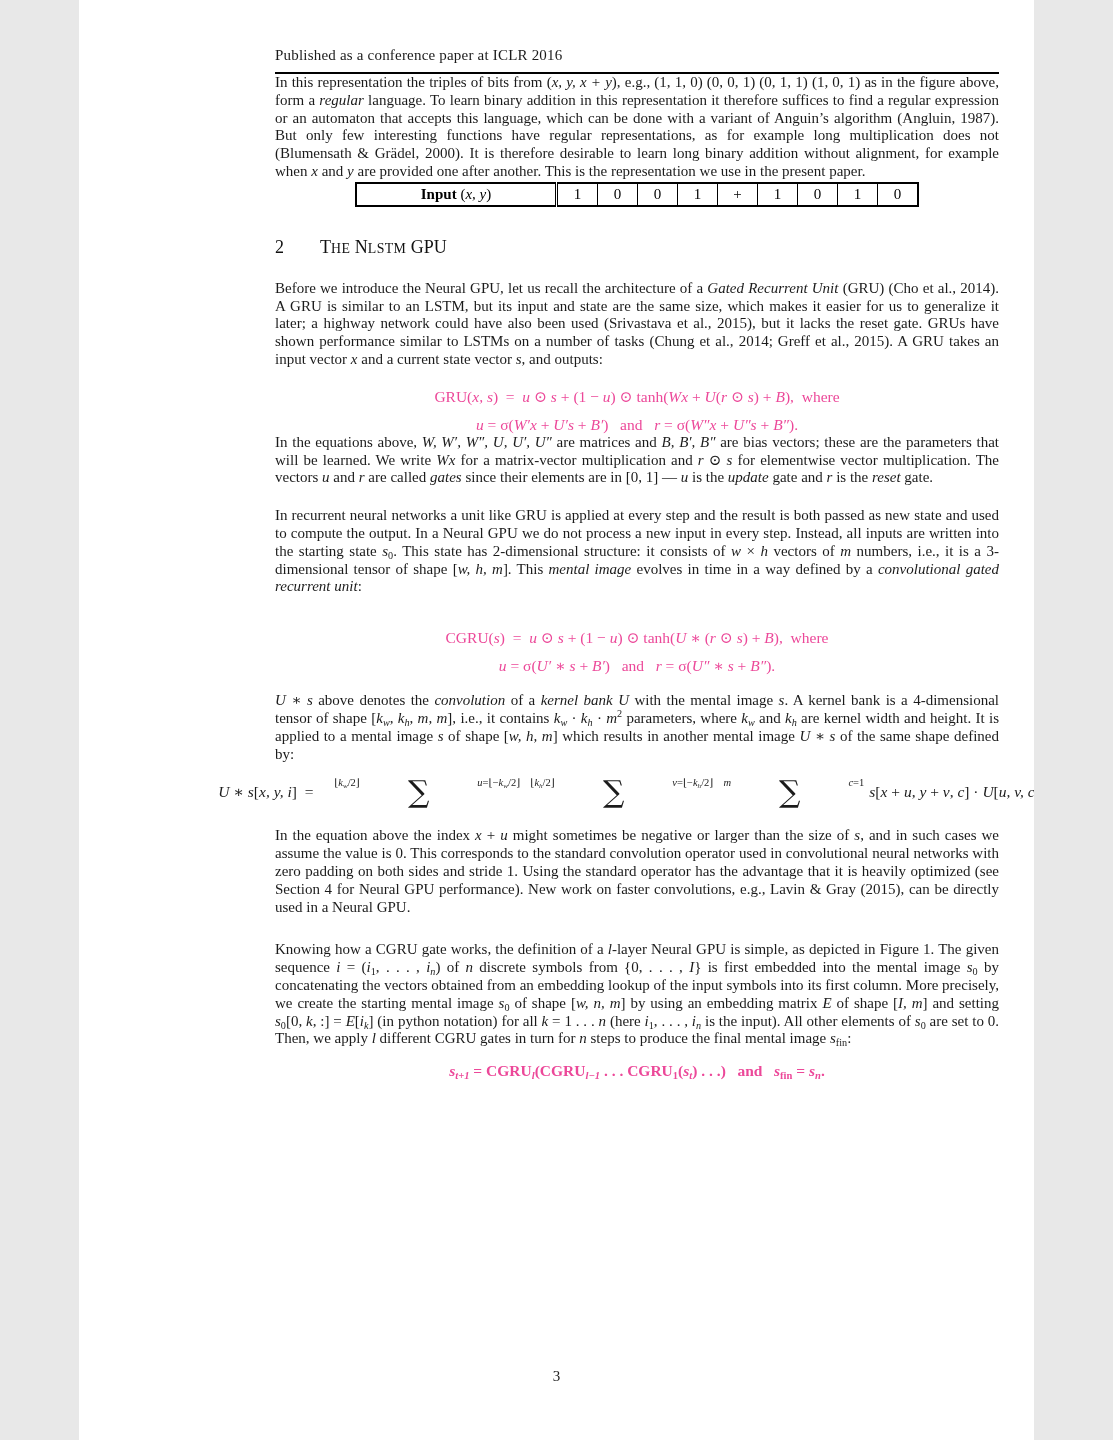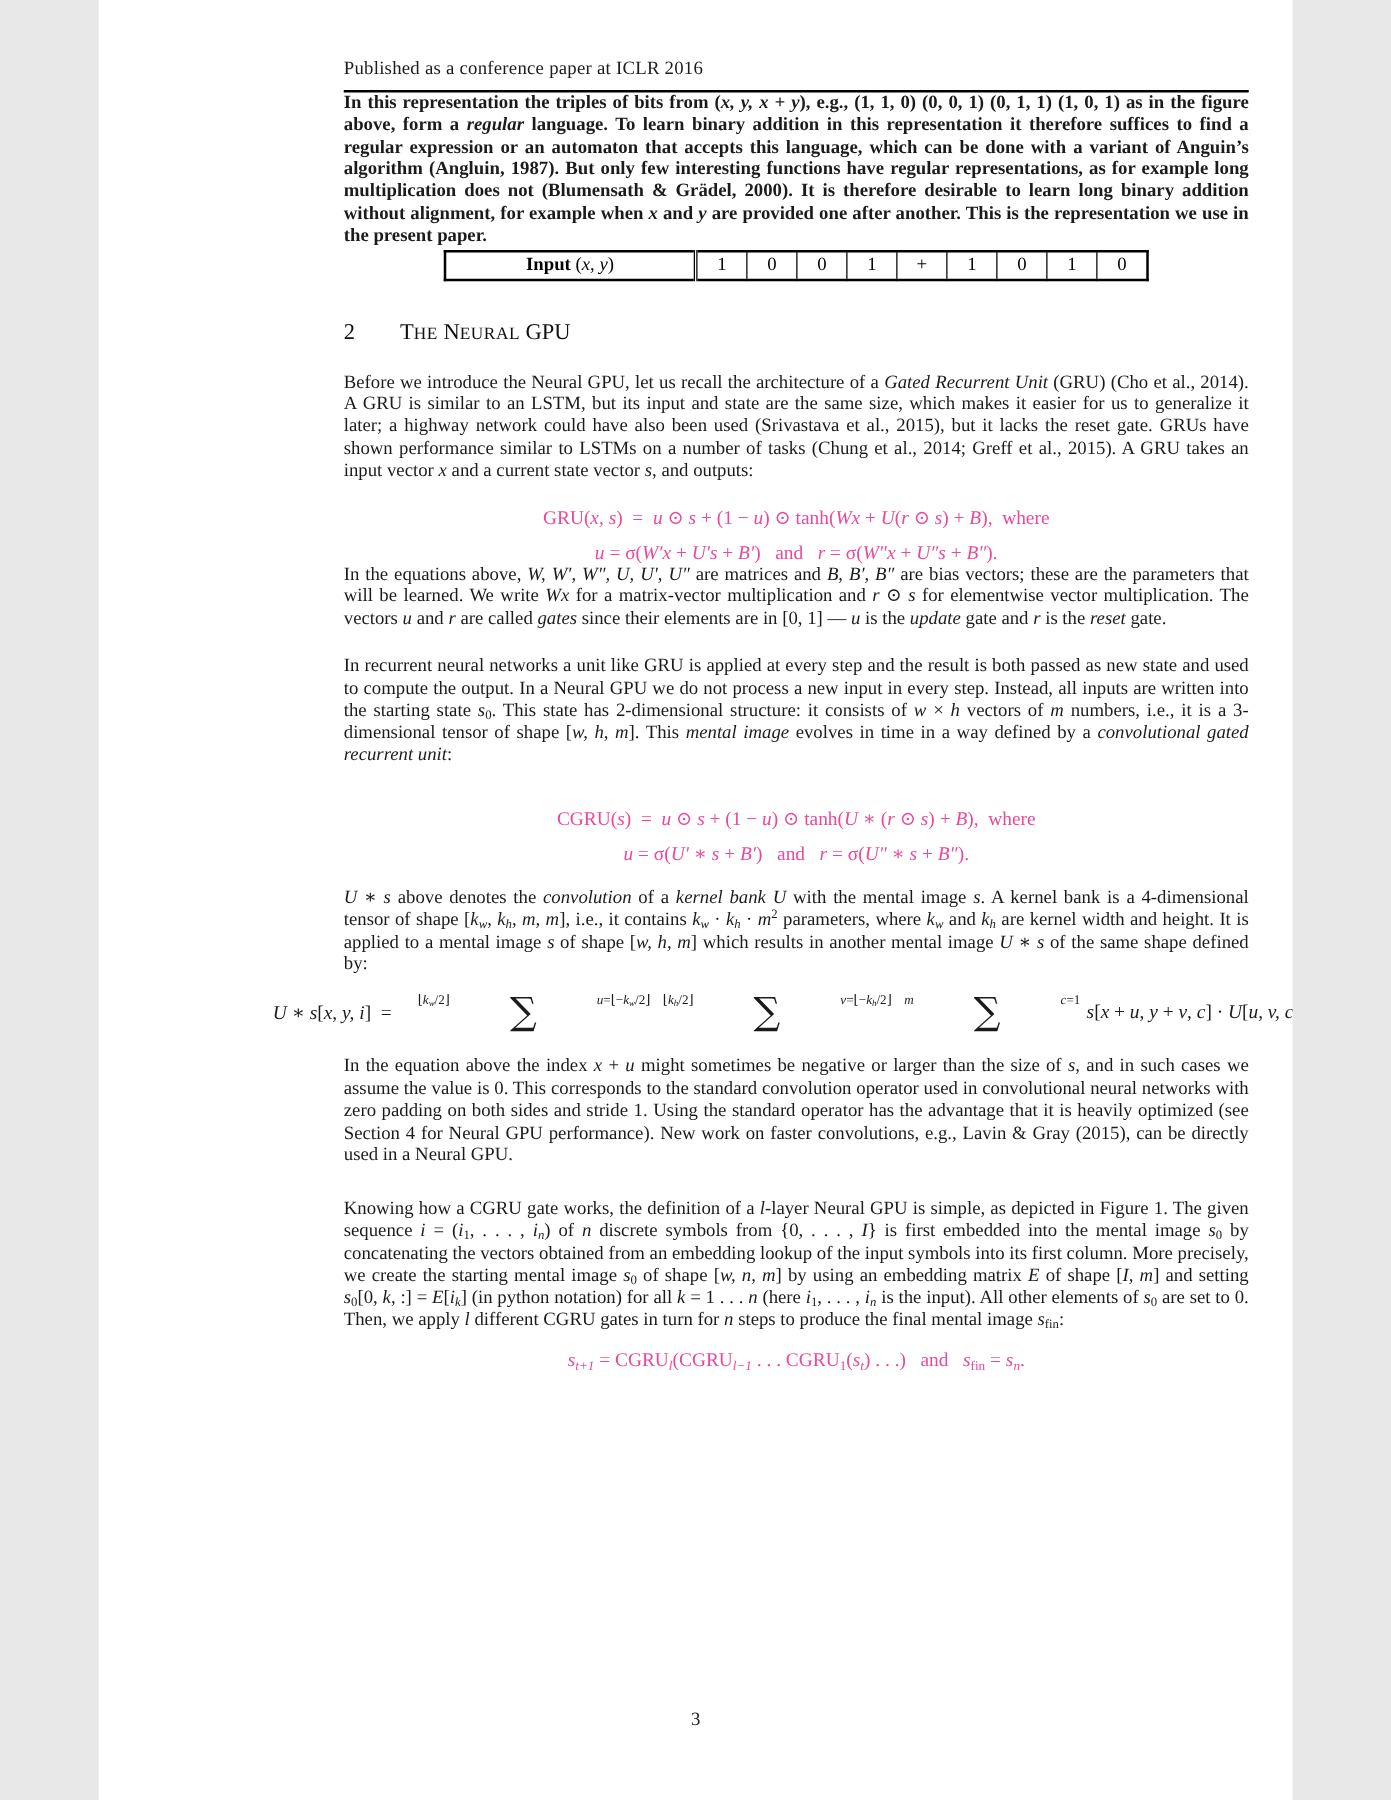--- a/index.html
+++ b/index.html
@@ -16,21 +16,21 @@
     font-size:15px; line-height:17.8px; text-align:justify;
     margin:0; text-justify:inter-word;
   }
   .it { font-style:italic; }
   .bd { font-weight:bold; }
   .sc { font-size:77%; letter-spacing:0.4px; }
   sub, sup { font-size:68%; line-height:0; }
   sub { vertical-align:-0.25em; }
   sup { vertical-align:0.55em; }
 
-  .p1 { margin-top:74px;font-weight:bold; }
+  .p1 { margin-top:74px; }
   .p-std { margin-top:19px; }
 
   table.io-table {
     border-collapse:collapse; margin:1px auto 0 auto;
     font-size:15px; color:#000;
   }
   table.io-table td { border:1px solid #000; height:21px; padding:0 4px; text-align:center; }
   table.io-table { border:2px solid #000; }
   td.tlabel { width:190px; border-right:3px double #000 !important; font-size:15px; }
   td.tcell { width:31px; min-width:31px; }
@@ -49,21 +49,21 @@
   .sum-eq {
     margin-top:14px; display:flex; align-items:center; justify-content:center;
     font-size:15.5px;
   }
   .bigsum { display:inline-flex; align-items:flex-start; margin:0 5px;gap:48px; }
   .bigsum .lim { font-size:10.5px; line-height:12px; white-space:nowrap; }
   .sigma { font-size:30px; line-height:30px; font-family:"DejaVu Serif","DejaVu Sans",serif; }
   .lhs, .rhs { white-space:nowrap; }
   .lhs { margin-right:8px; }
 
-  .final-eq { margin-top:14px; }
+  .final-eq { margin-top:14px;font-weight:bold; }
 
   .pagenum {
     position:absolute; left:0; top:1368px; width:100%;
     text-align:center; font-size:15px; color:#222;
   }
 </style>
 </head>
 <body>
 
 <div class="page">
@@ -86,21 +86,21 @@
             <td class="tcell">1</td>
             <td class="tcell">0</td>
             <td class="tcell">1</td>
             <td class="tcell">0</td>
           </tr>
       </tbody>
     </table>
 
     <h2 class="section">
       <span class="secnum">2</span>
-      <span class="sectitle"><span>T</span><span class="sc">HE</span><span> N</span><span class="sc">EURAL</span><span> GPU</span></span>
+      <span class="sectitle"><span>T</span><span class="sc">HE</span><span> N</span><span class="sc">LSTM</span><span> GPU</span></span>
     </h2>
 
     <p class="body" style="margin-top:22px;"><span>Before we introduce the Neural GPU, let us recall the architecture of a </span><span class="it">Gated Recurrent Unit</span><span> (GRU) (Cho et al., 2014). A GRU is similar to an LSTM, but its input and state are the same size, which makes it easier for us to generalize it later; a highway network could have also been used (Srivastava et al., 2015), but it lacks the reset gate. GRUs have shown performance similar to LSTMs on a number of tasks (Chung et al., 2014; Greff et al., 2015). A GRU takes an input vector </span><span class="it">x</span><span> and a current state vector </span><span class="it">s</span><span>, and outputs:</span></p>
 
     <div class="eq eq-block">
       <div class="eq-line"><span>GRU(</span><span class="it">x, s</span><span>)&nbsp;&nbsp;=&nbsp;&nbsp;</span><span class="it">u</span><span> ⊙ </span><span class="it">s</span><span> + (1 − </span><span class="it">u</span><span>) ⊙ tanh(</span><span class="it">Wx</span><span> + </span><span class="it">U</span><span>(</span><span class="it">r</span><span> ⊙ </span><span class="it">s</span><span>) + </span><span class="it">B</span><span>),&nbsp;&nbsp;where</span></div>
       <div class="eq-line"><span class="it">u</span><span> = σ(</span><span class="it">W′x</span><span> + </span><span class="it">U′s</span><span> + </span><span class="it">B′</span><span>)&nbsp;&nbsp;&nbsp;and&nbsp;&nbsp;&nbsp;</span><span class="it">r</span><span> = σ(</span><span class="it">W″x</span><span> + </span><span class="it">U″s</span><span> + </span><span class="it">B″</span><span>).</span></div>
     </div>
 
     <p class="body p-std"><span>In the equations above, </span><span class="it">W, W′, W″, U, U′, U″</span><span> are matrices and </span><span class="it">B, B′, B″</span><span> are bias vectors; these are the parameters that will be learned. We write </span><span class="it">Wx</span><span> for a matrix-vector multiplication and </span><span class="it">r</span><span> ⊙ </span><span class="it">s</span><span> for elementwise vector multiplication. The vectors </span><span class="it">u</span><span> and </span><span class="it">r</span><span> are called </span><span class="it">gates</span><span> since their elements are in [0, 1] — </span><span class="it">u</span><span> is the </span><span class="it">update</span><span> gate and </span><span class="it">r</span><span> is the </span><span class="it">reset</span><span> gate.</span></p>

